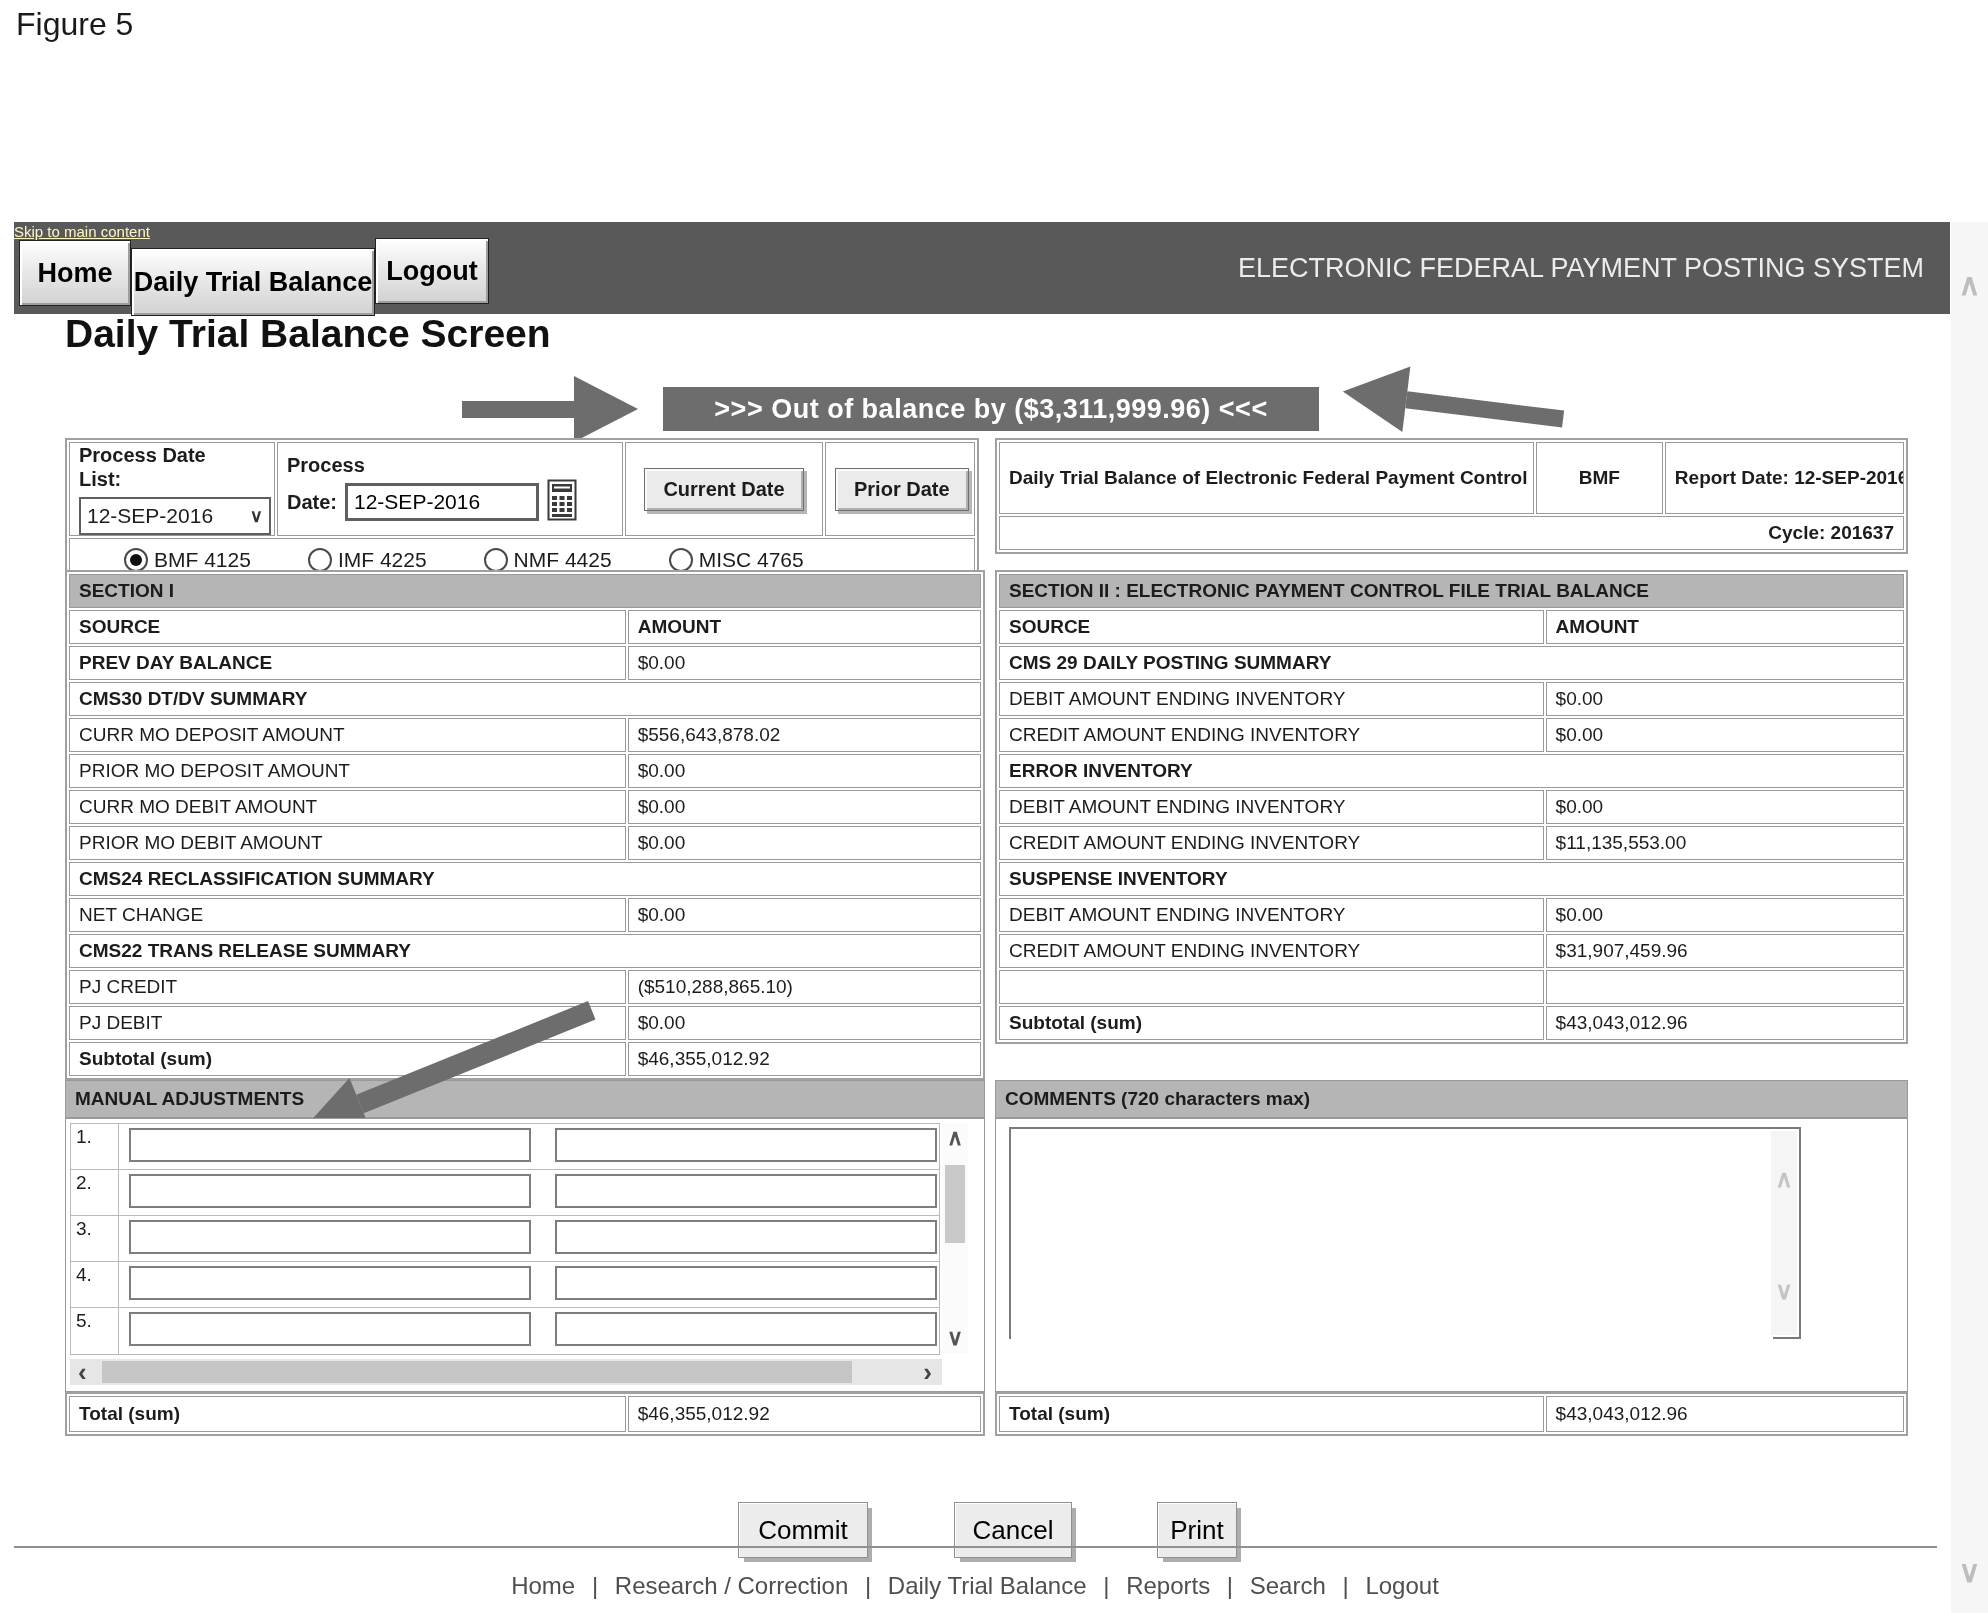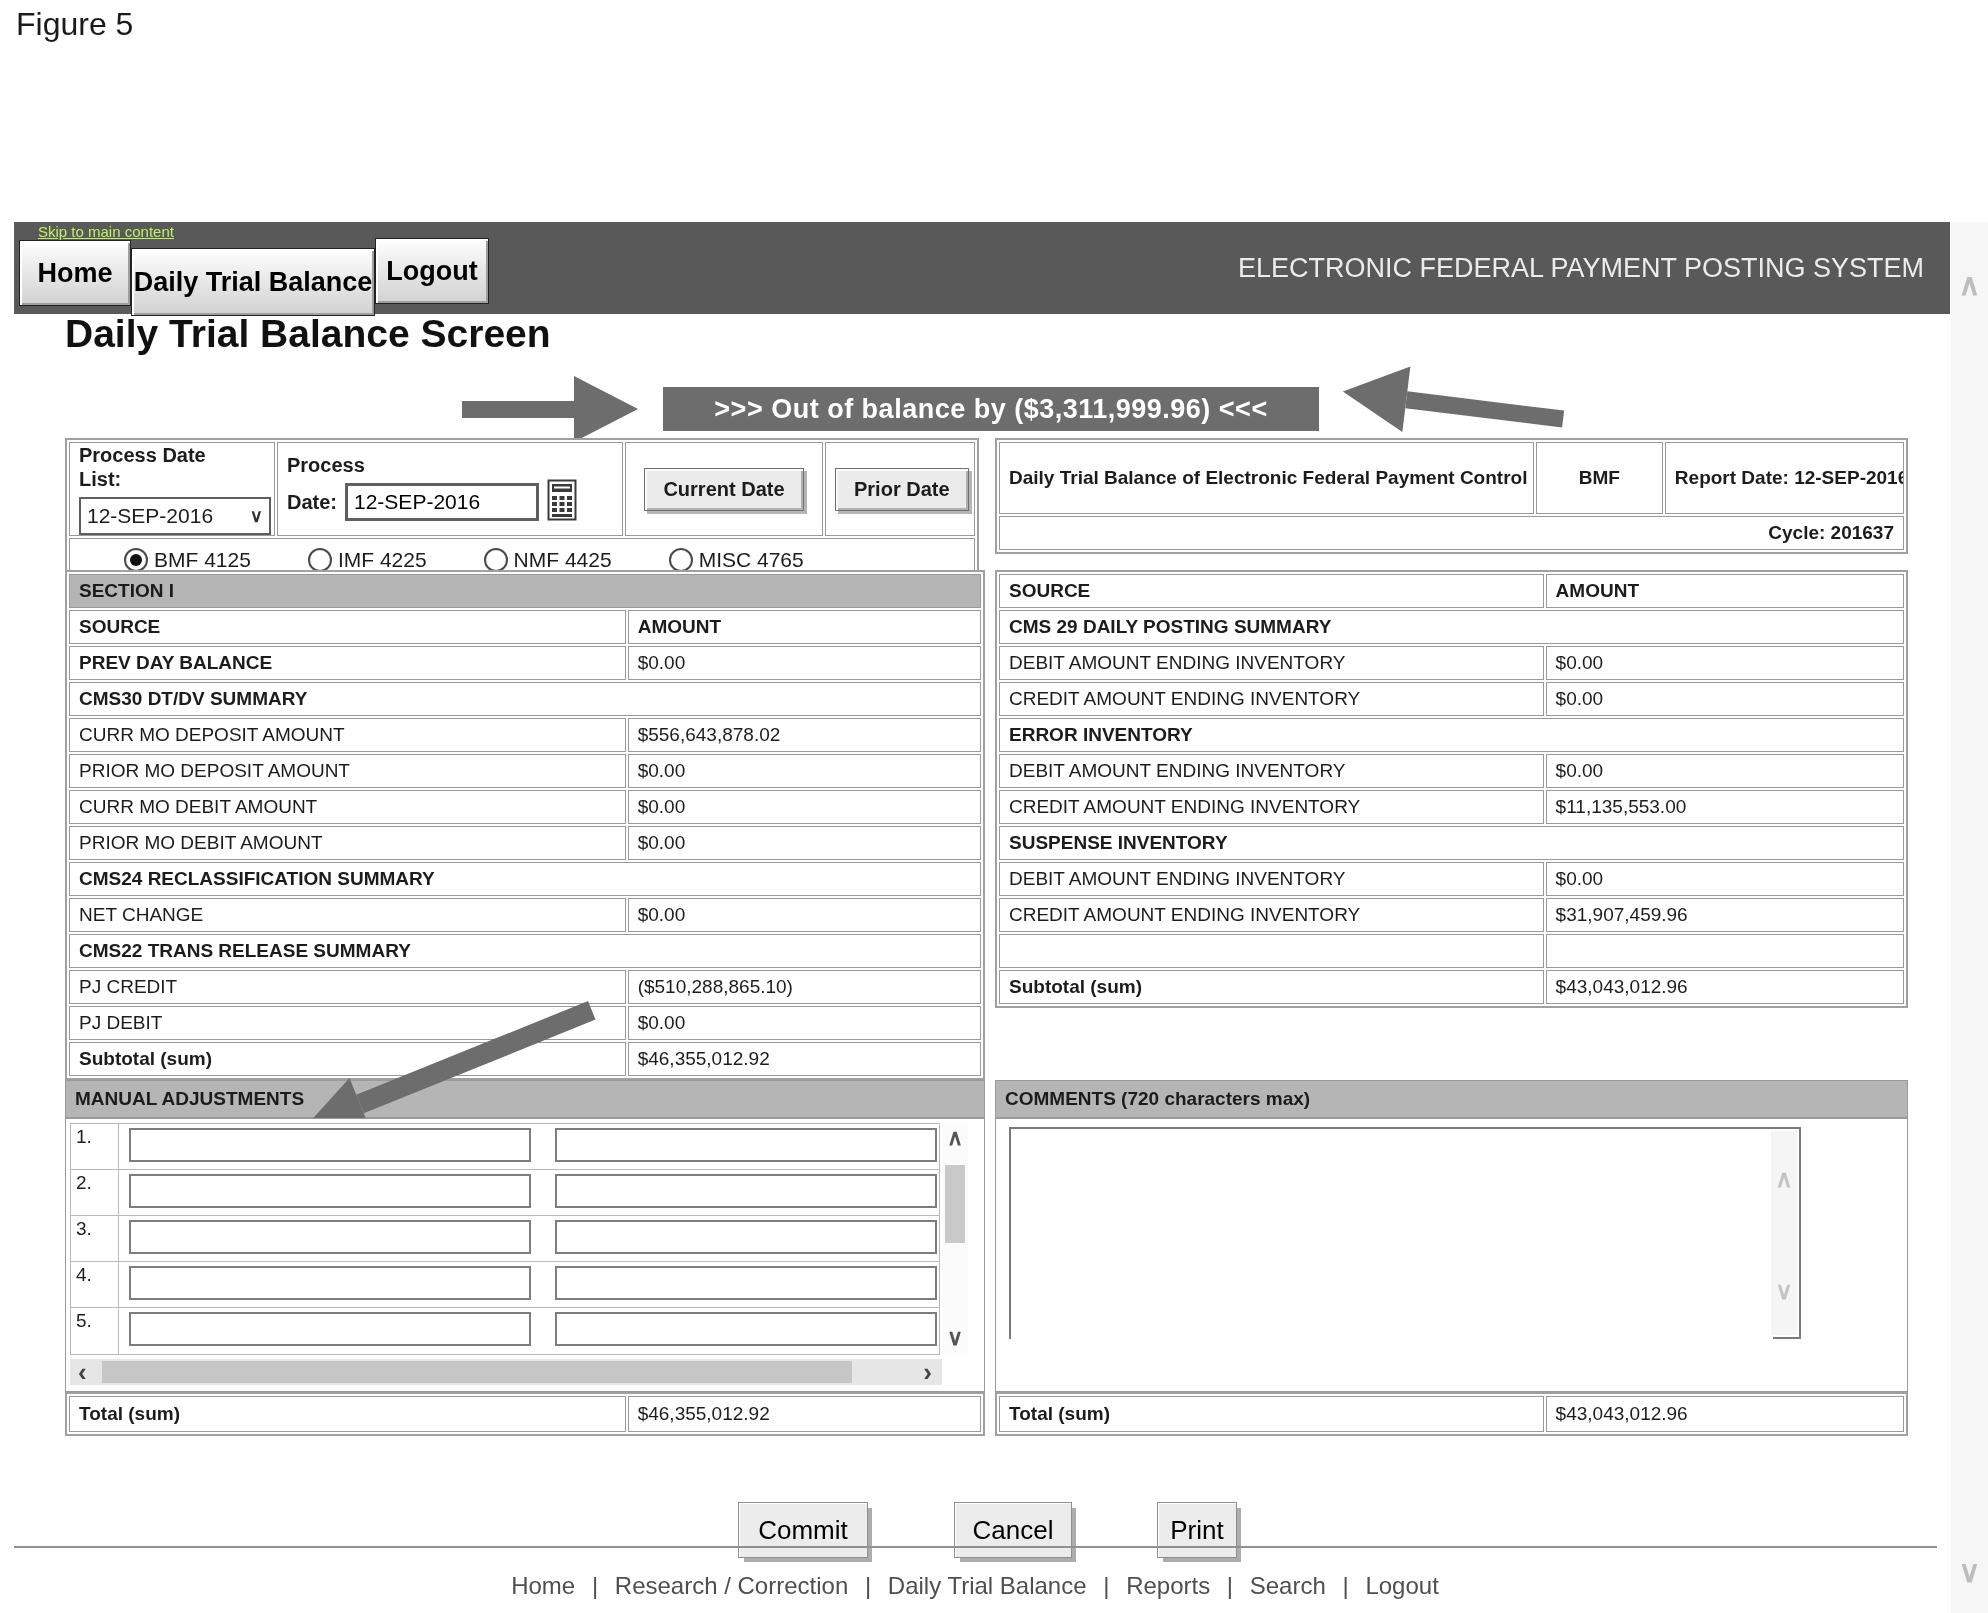--- a/index.html
+++ b/index.html
@@ -7,21 +7,21 @@
     width:1988px;height:1613px;position:relative;background:#ffffff;
     font-family:"Liberation Sans", sans-serif;color:#1c1c1c;overflow:hidden;
   }
   .abs{position:absolute;}
 
   
   .figure-label{left:16px;top:6px;font-size:32px;color:#1a1a1a;}
 
   
   .navbar{left:14px;top:222px;width:1936px;height:92px;background:#595959;}
-  .skip-link{position:absolute;left:24px;top:1px;font-size:15px;color:#bef264;text-decoration:underline;}
+  .skip-link{position:absolute;left:0;top:1px;font-size:15px;color:#fef9c3;text-decoration:underline;}
   .nav-btn{
     position:absolute;display:flex;align-items:center;justify-content:center;
     background:linear-gradient(#ffffff,#e9e9e9 45%,#d2d2d2);
     border:1px solid #222;box-shadow:inset 2px 2px 0 #ffffff, inset -2px -2px 0 #9e9e9e;
     font-size:27px;font-weight:bold;color:#000;cursor:pointer;
   }
   .nav-home{left:5px;top:18px;width:110px;height:64px;}
   .nav-dtb{left:117px;top:26px;width:242px;height:66px;}
   .nav-logout{left:361px;top:16px;width:112px;height:64px;}
   .system-title{position:absolute;right:26px;top:0;height:100%;display:flex;align-items:center;
@@ -323,20 +323,23 @@
       </tr>
 </tbody>
   </table>
 
 <table class="abs grid sec-table sec2">
   <colgroup>
       <col style="width:541px">
       <col style="width:356px">
     </colgroup>
   <tbody>
+      <tr>
+        <td class="hdr" colspan="2">SECTION II : ELECTRONIC PAYMENT CONTROL FILE TRIAL BALANCE</td>
+      </tr>
   <tr>
     <td class="b">SOURCE</td>
     <td class="b">AMOUNT</td>
   </tr>
   <tr>
         <td class="b" colspan="2">CMS 29 DAILY POSTING SUMMARY</td>
       </tr>
   <tr>
         <td>DEBIT AMOUNT ENDING INVENTORY</td>
         <td>$0.00</td>

